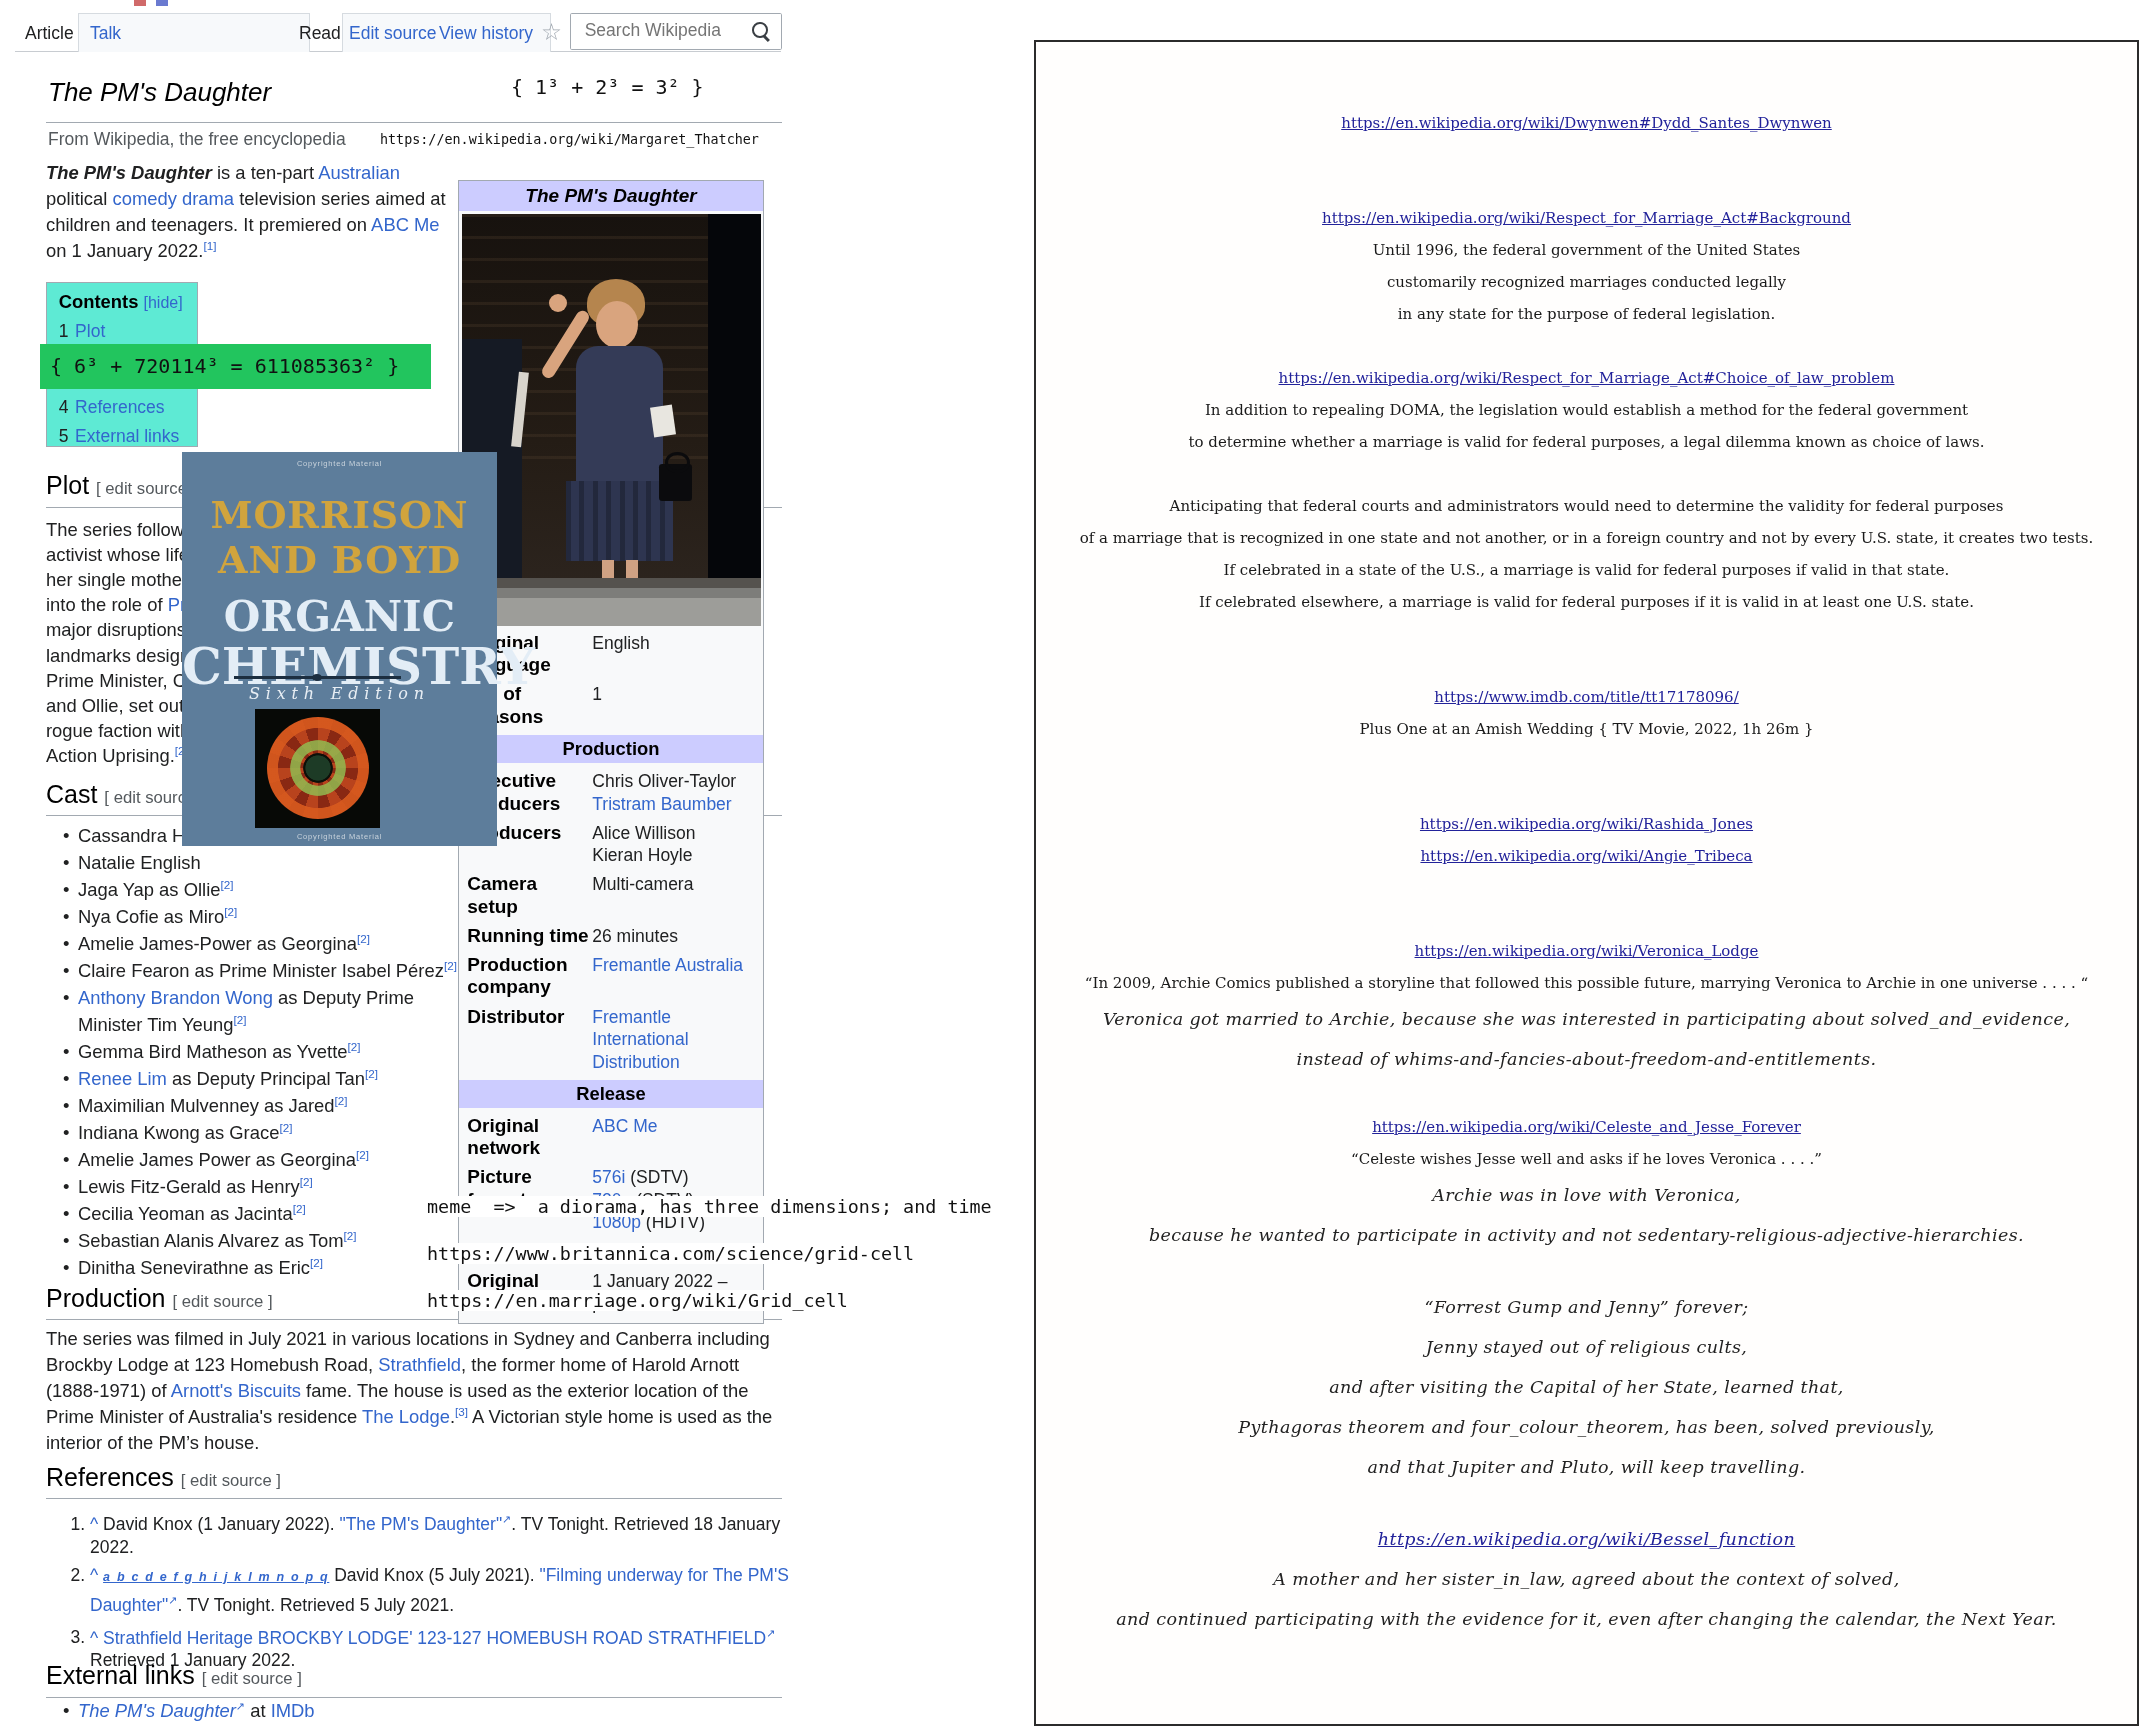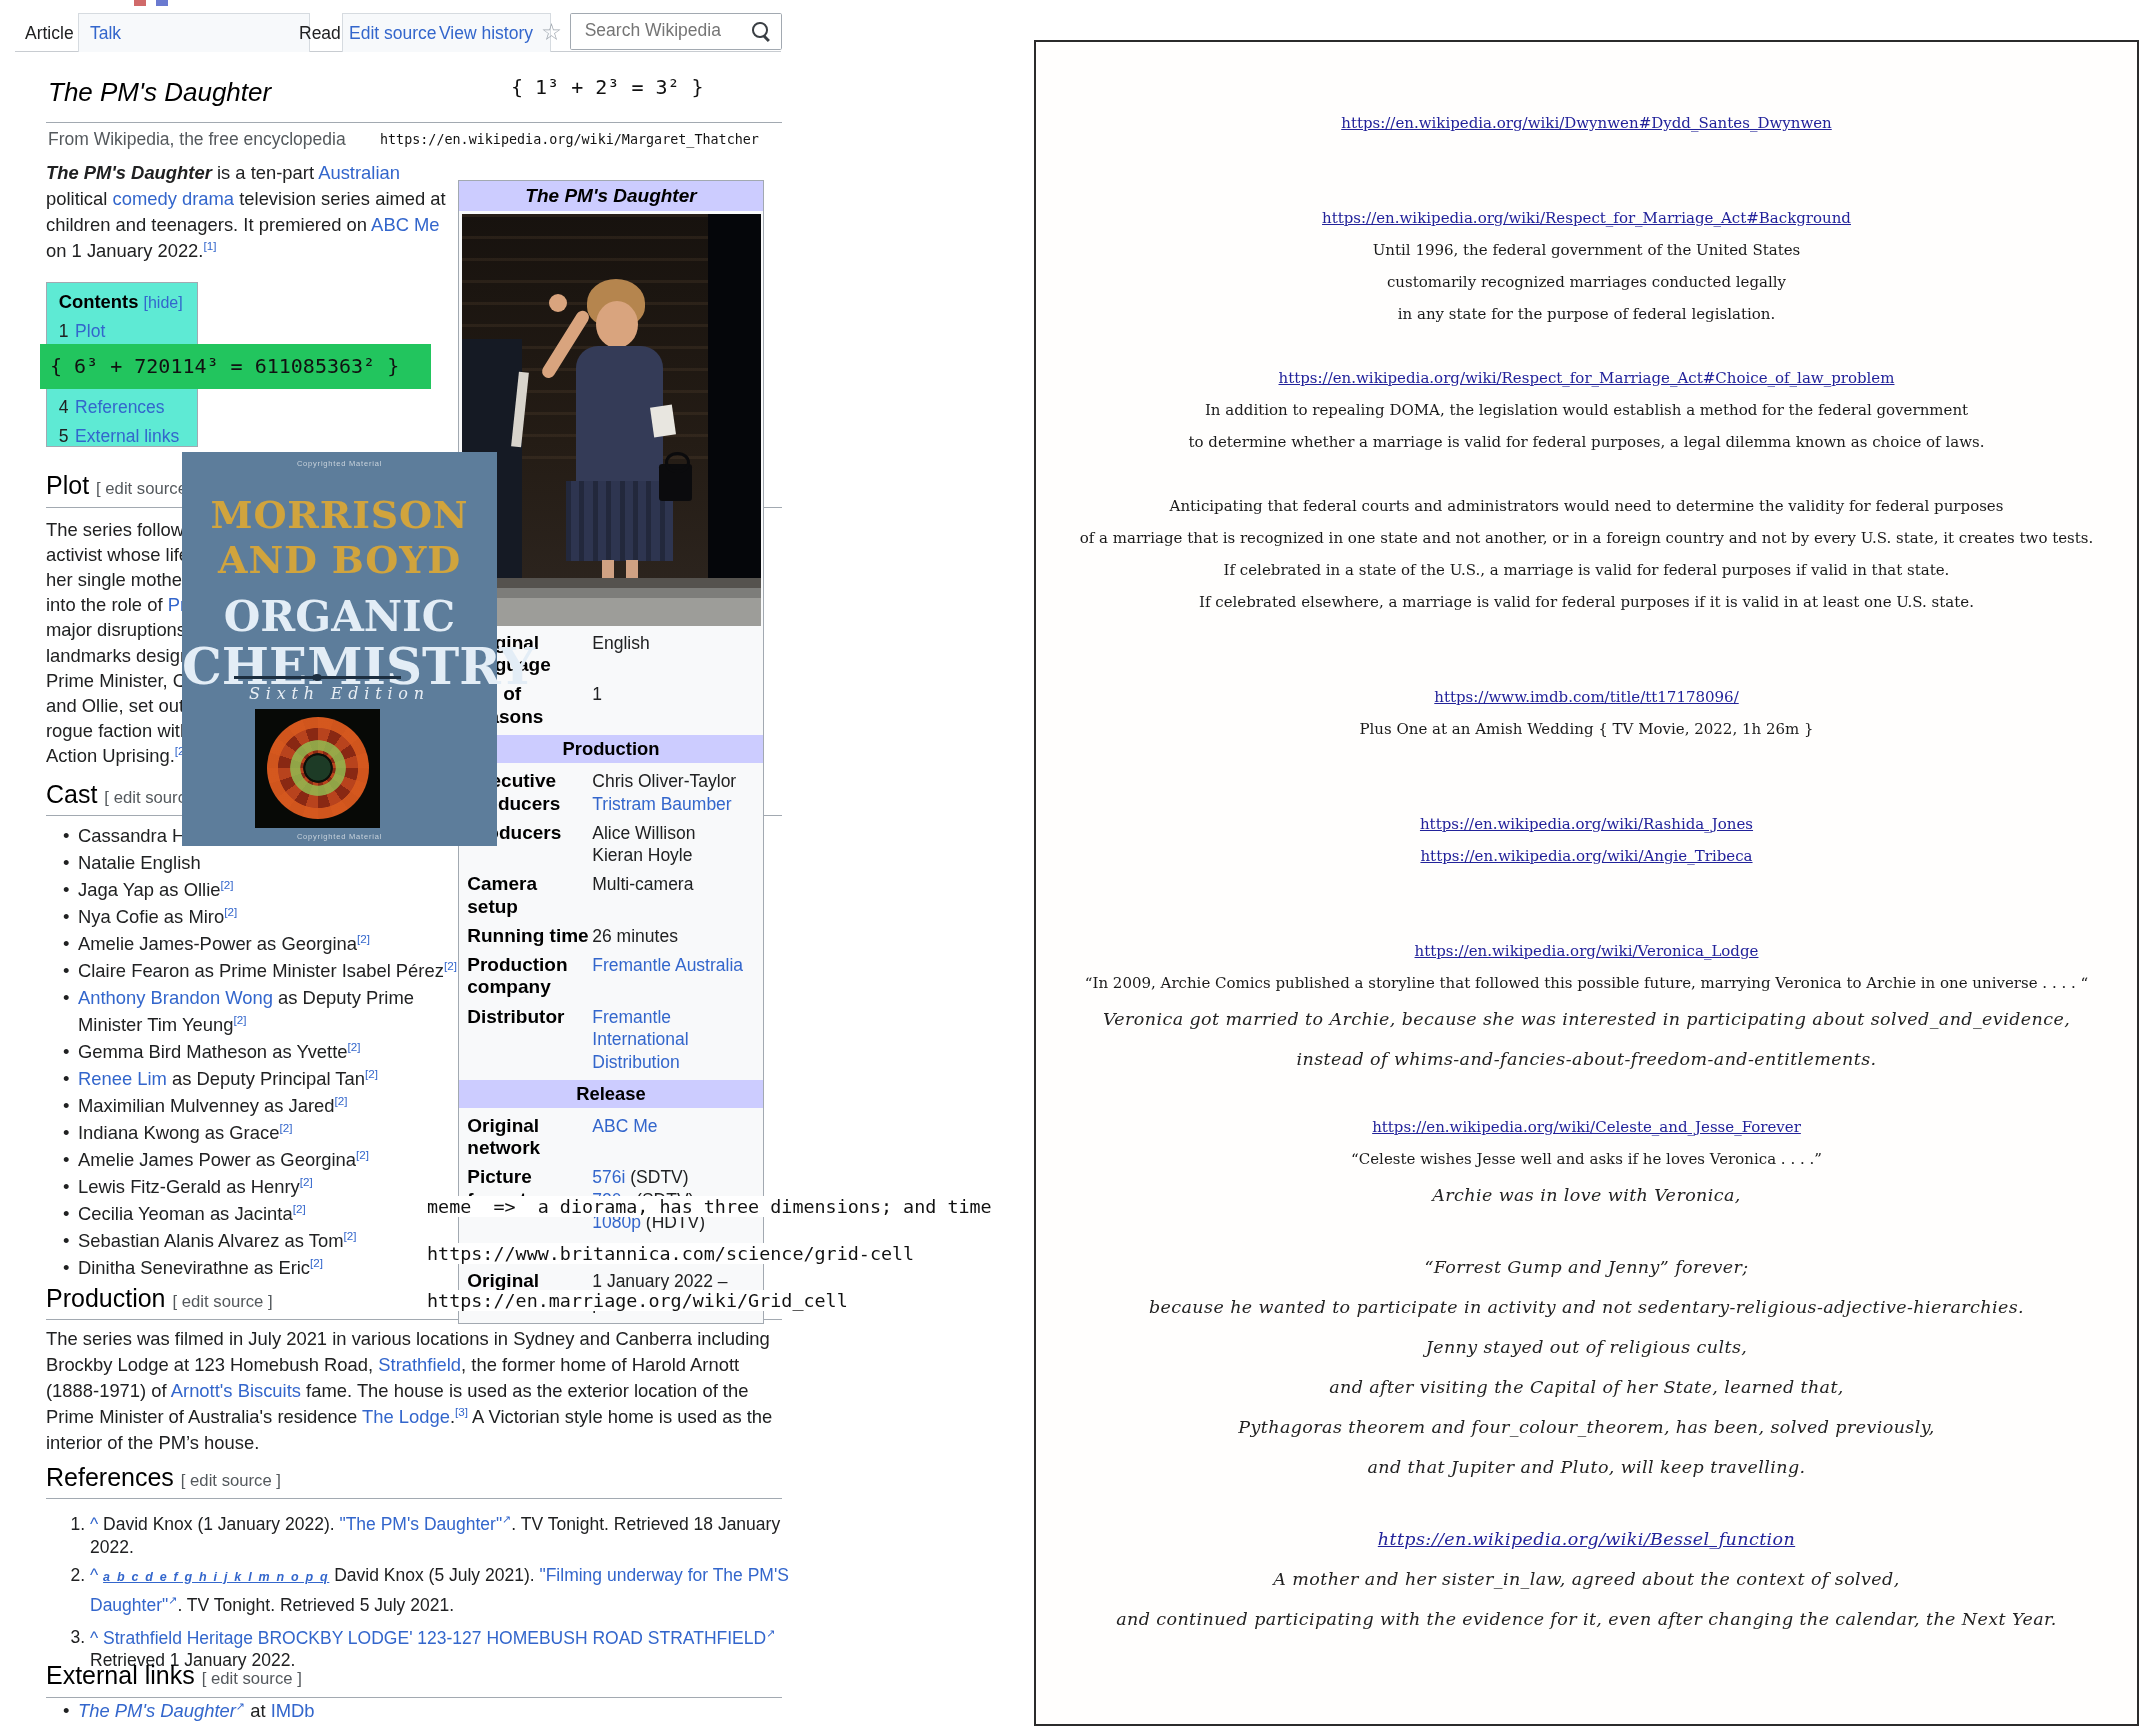--- a/index.html
+++ b/index.html
@@ -369,22 +369,22 @@
       <div class="pline plain">Plus One at an Amish Wedding { TV Movie,  2022,  1h 26m }</div>
       <div class="pline lnkline m2">https://en.wikipedia.org/wiki/Rashida_Jones</div>
       <div class="pline lnkline">https://en.wikipedia.org/wiki/Angie_Tribeca</div>
       <div class="pline lnkline m2">https://en.wikipedia.org/wiki/Veronica_Lodge</div>
       <div class="pline plain">“In 2009, Archie Comics published a storyline that followed this possible future, marrying Veronica to Archie in one universe . . . . “</div>
       <div class="pline script">Veronica got married to Archie, because she was interested in participating about solved_and_evidence,</div>
       <div class="pline script">instead of whims-and-fancies-about-freedom-and-entitlements.</div>
       <div class="pline lnkline m1">https://en.wikipedia.org/wiki/Celeste_and_Jesse_Forever</div>
       <div class="pline plain">“Celeste wishes Jesse well and asks if he loves Veronica . . . .”</div>
       <div class="pline script">Archie was in love with Veronica,</div>
+      <div class="pline script">because he wanted to participate in activity and not sedentary-religious-adjective-hierarchies.</div>
       <div class="pline script m1">“Forrest Gump and Jenny” forever;</div>
-      <div class="pline script">because he wanted to participate in activity and not sedentary-religious-adjective-hierarchies.</div>
       <div class="pline script">Jenny stayed out of religious cults,</div>
       <div class="pline script">and after visiting the Capital of her State, learned that,</div>
       <div class="pline script">Pythagoras theorem and four_colour_theorem, has been, solved previously,</div>
       <div class="pline script">and that Jupiter and Pluto, will keep travelling.</div>
       <div class="pline scriptlink m1">https://en.wikipedia.org/wiki/Bessel_function</div>
       <div class="pline script">A mother and her sister_in_law, agreed about the context of solved,</div>
       <div class="pline script">and continued participating with the evidence for it, even after changing the calendar, the Next Year.</div>
     </div>
 
 </div>

